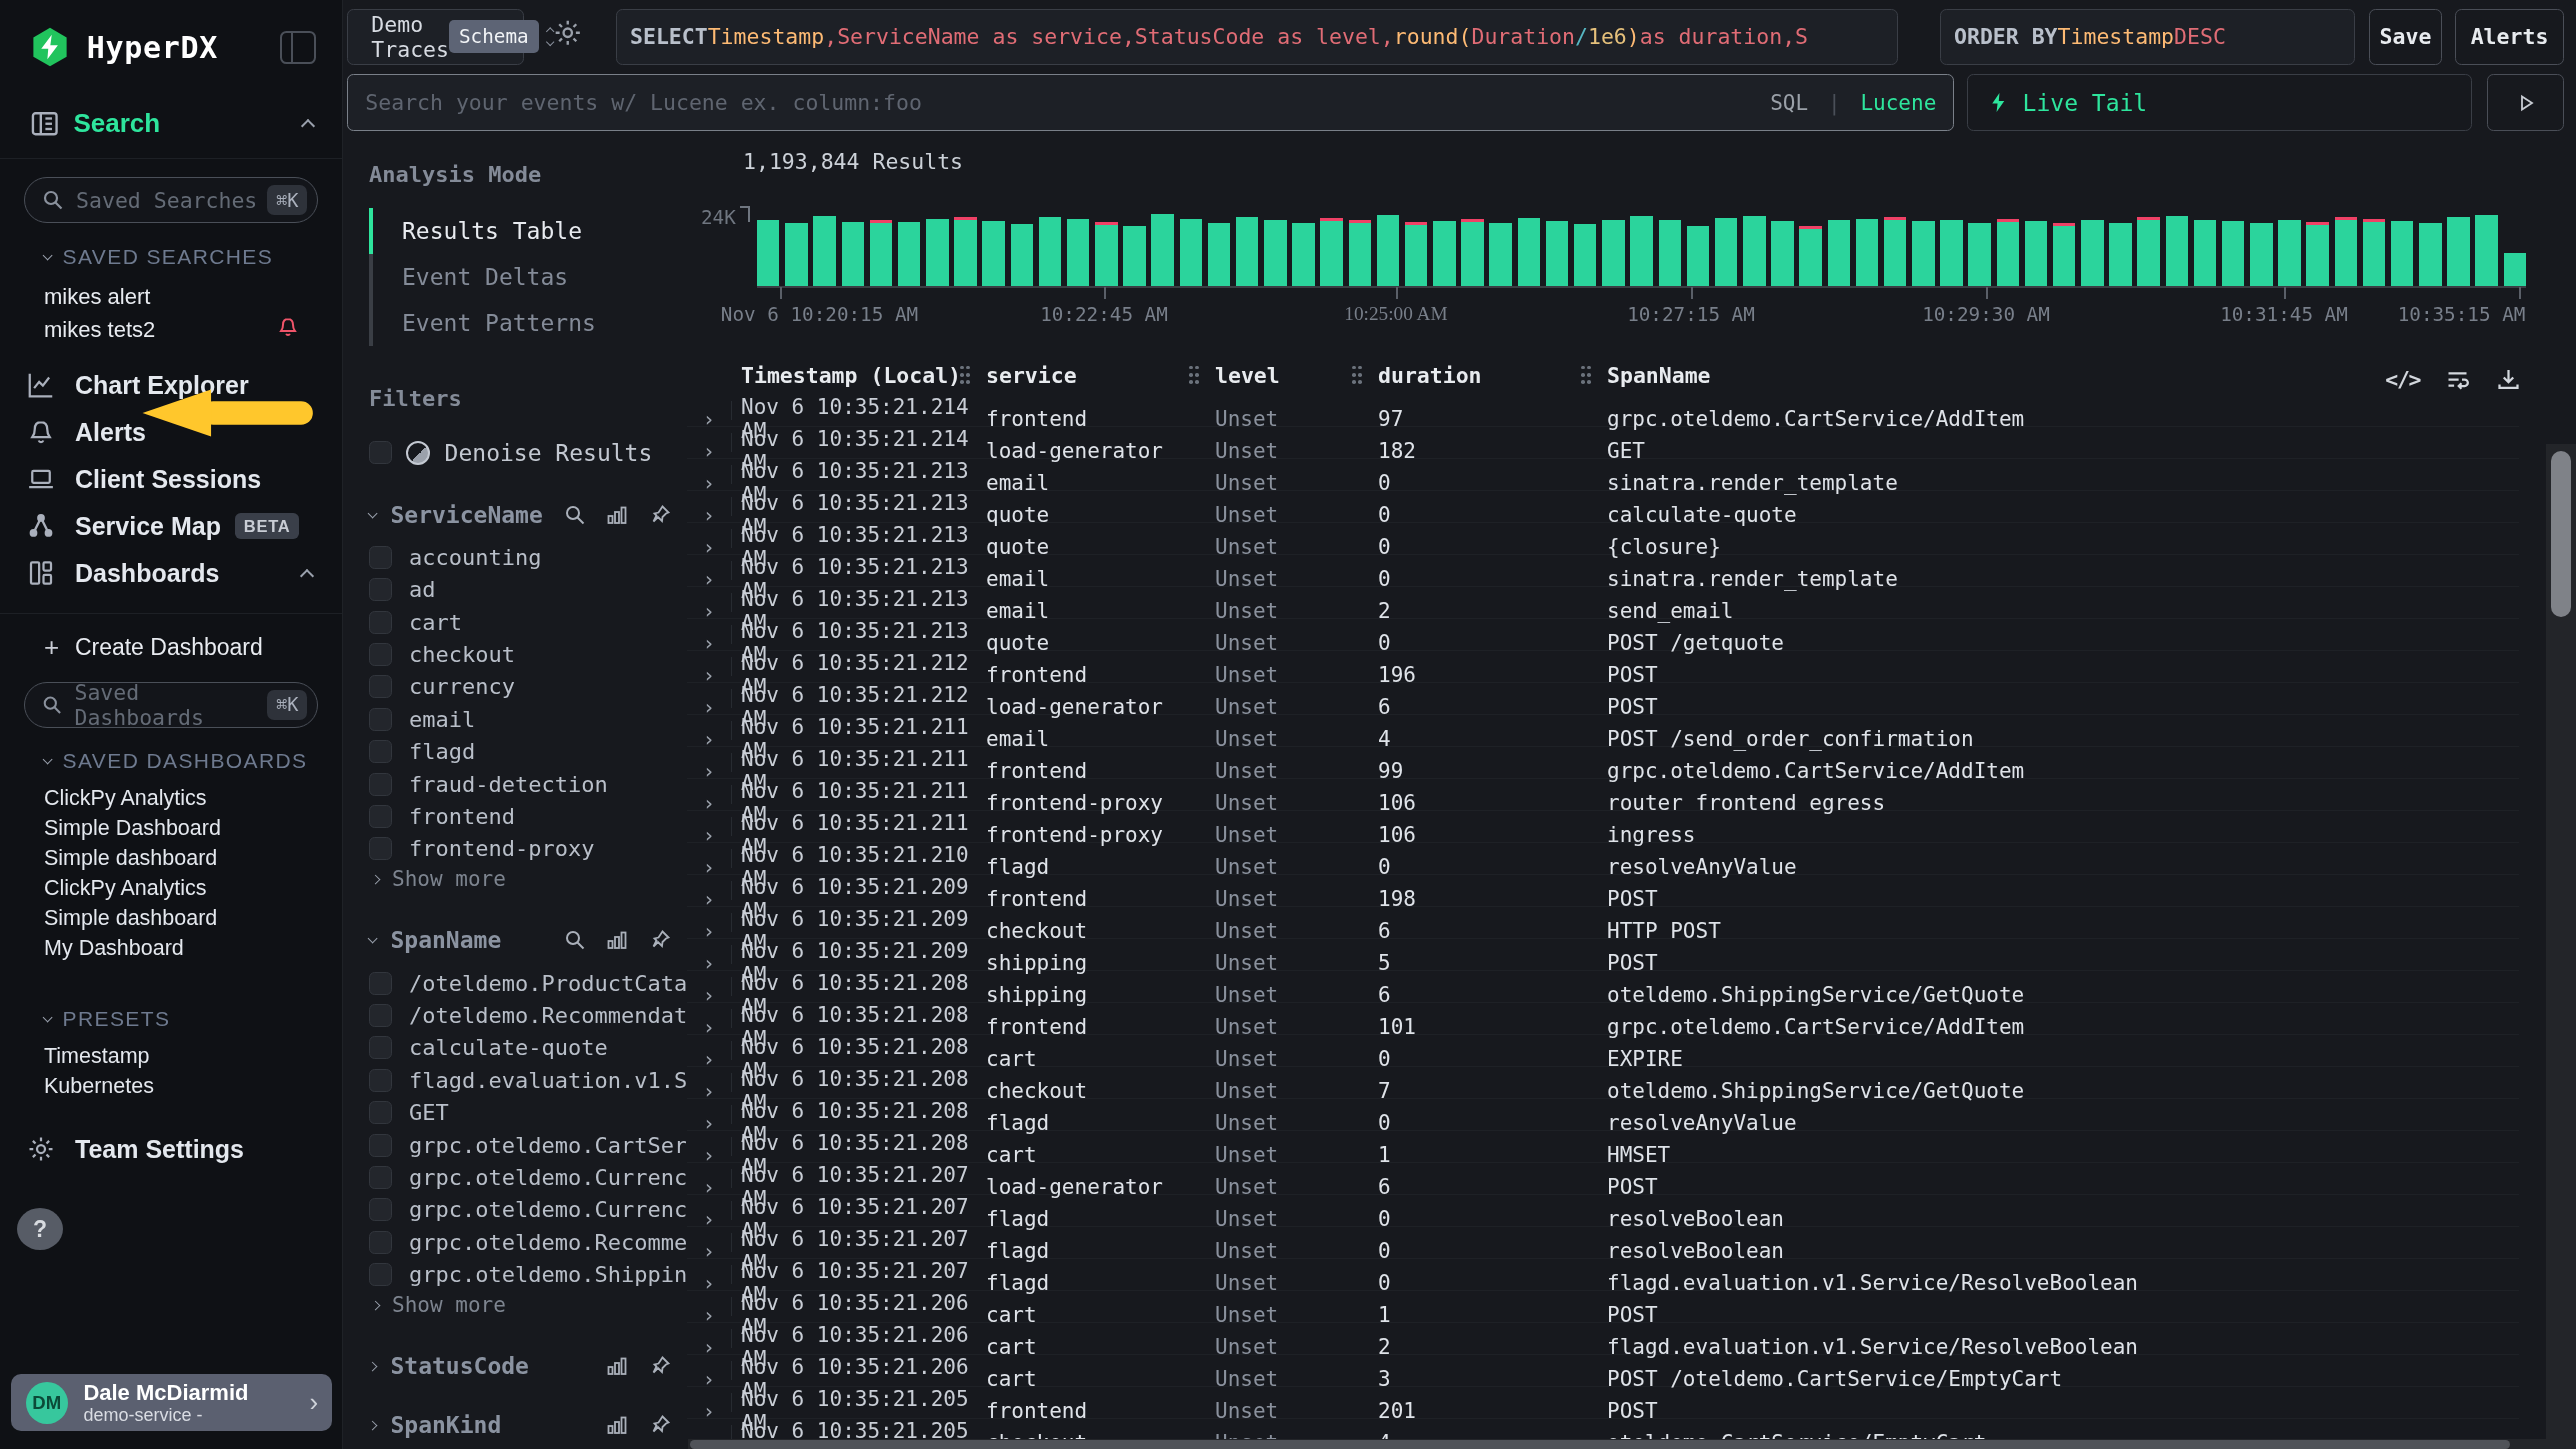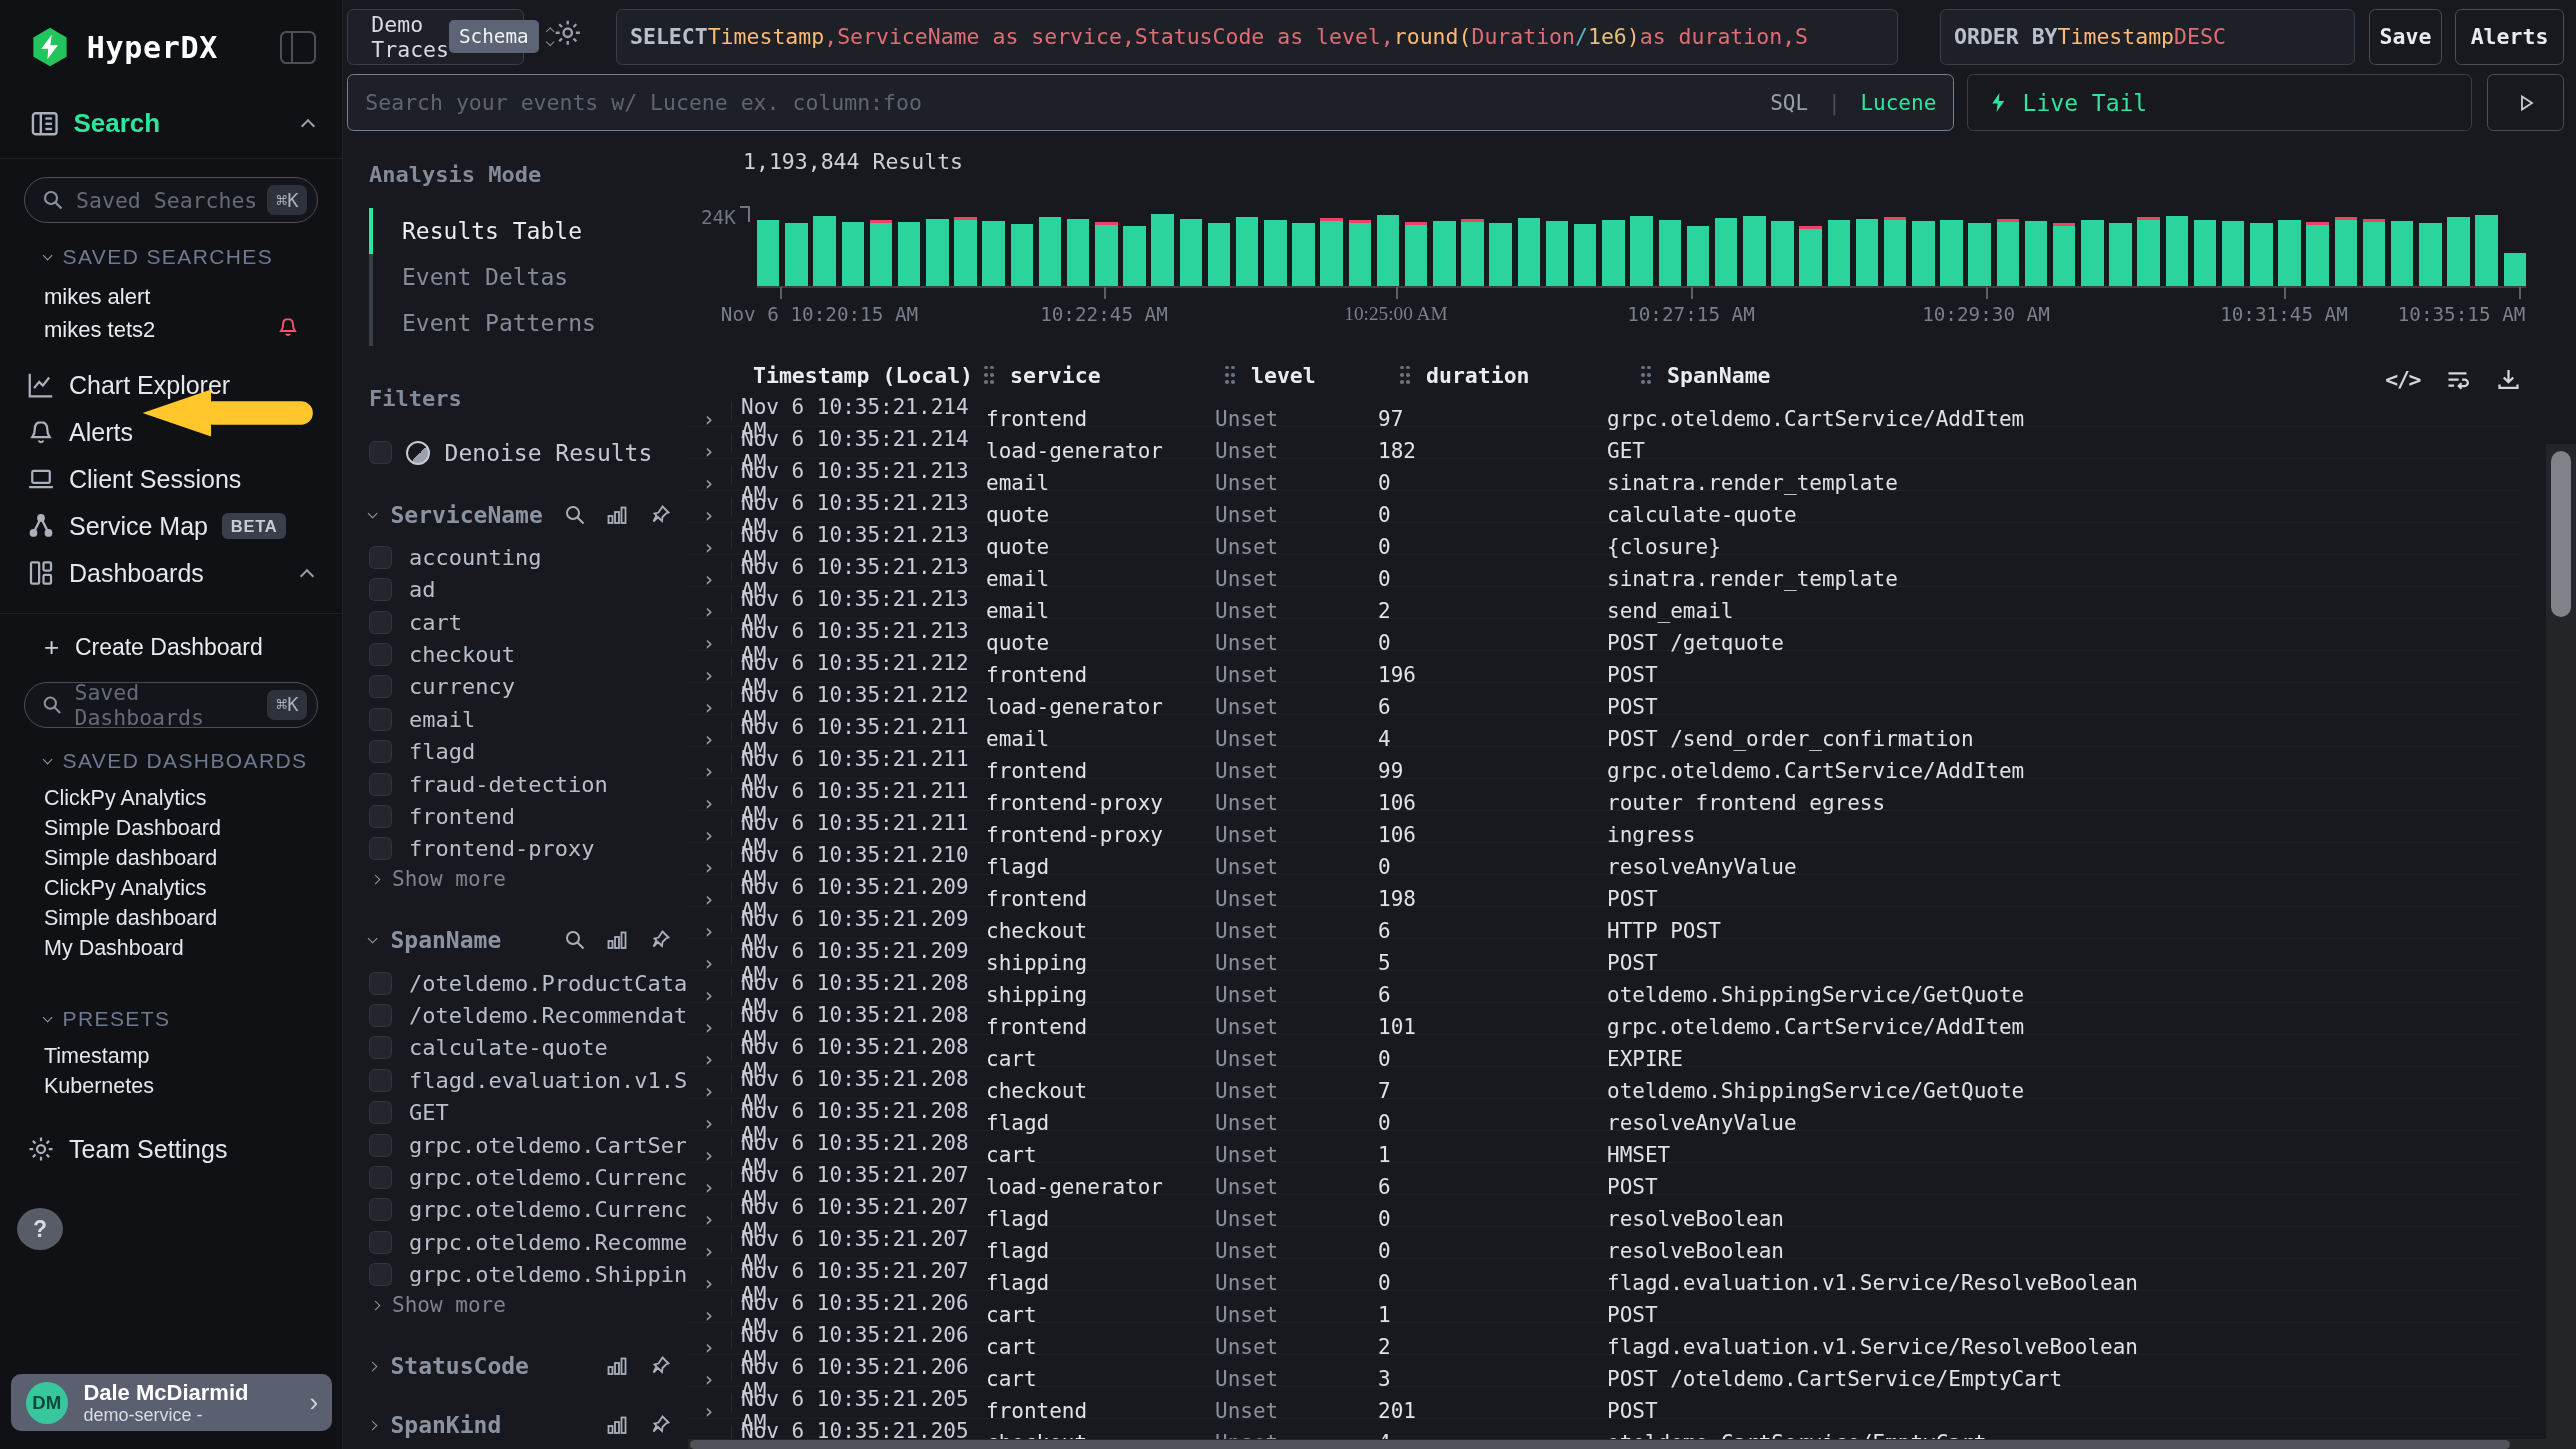--- a/index.html
+++ b/index.html
@@ -35,21 +35,21 @@
   .kbd { margin-left:auto; background:#2e323a; color:#aab0bc; border-radius:7.2px;
     font-family:"DejaVu Sans Mono", monospace; font-size:18.6px; padding:4.3px 8.6px; }
   .subhead { display:flex; align-items:center; gap:11.4px; color:#6e7a8f; font-size:21px;
     letter-spacing:1.4px; margin:21.5px 0 0 44px; }
   .saved-list { margin:11.4px 0 0 44px; }
   .saved-item { display:flex; align-items:center; height:33px; font-size:22px; color:#e8ebf0; }
   .saved-item .bell-red { margin-left:auto; margin-right:42px; color:#f0556a; }
   .nav { margin-top:15.7px; }
   .nav-item { display:flex; align-items:center; height:47px; padding:0 26px; font-size:25px; color:#e4e8ee; }
   .nav-icon { width:33px; color:#aab0bc; display:flex; }
-  .nav-label { margin-left:10px; }
+  .nav-label { margin-left:16px;font-weight:bold; }
   .beta { margin-left:14.3px; background:#3a3f49; color:#c9cdd5; font-size:16.5px; font-weight:bold;
     border-radius:5.7px; padding:3.6px 8.6px; letter-spacing:0.7px; }
   .nav-item .chev.up { margin-right:4.3px; }
   .create-dash { display:flex; align-items:center; margin:18.6px 0 0 44px; font-size:23px; color:#e8ebf0; }
   .plus { font-size:26px; color:#c9cdd5; margin-right:15.7px; }
   .mini-list { margin:10px 0 0 44px; }
   .mini-item { height:30px; display:flex; align-items:center; font-size:21.5px; color:#e4e8ee; }
   .team-row { display:flex; align-items:center; margin:33px 0 0 26px; font-size:25px; color:#e4e8ee; }
   .help-fab { position:absolute; left:17px; top:1208px; width:46px; height:42px; border-radius:50%;
     background:#575c66; color:#d8dbe0; font-size:23px; font-weight:bold; display:flex;
@@ -135,21 +135,21 @@
   .bar { flex:1; background:#2bd49c; }
   .bar.err { border-top:3.6px solid #ef4166; }
   .xaxis { position:absolute; left:70px; top:147px; width:1769px; height:31.5px; }
   .xtick { position:absolute; top:13px; transform:translateX(-50%); font-size:19.3px;
     color:#787f8a; white-space:nowrap; }
   .xtickmark { position:absolute; top:-2.9px; width:2.1px; height:11.4px; background:#5a5f68; }
   .tbl-toolbar { position:absolute; right:54px; top:223px; display:flex; gap:24px;
     color:#d3d7dd; align-items:center; }
   .code-ico { font-size:21.5px; font-weight:bold; letter-spacing:-1.4px; }
   .thead { position:absolute; left:0; top:220px; width:1832px; display:grid;
-    grid-template-columns:54px 245px 229px 163px 229px 1fr; font-weight:bold; font-size:21.5px; color:#e8ebef;gap:12px; }
+    grid-template-columns:54px 245px 229px 163px 229px 1fr; font-weight:bold; font-size:21.5px; color:#e8ebef; }
   .th { position:relative; }
   .th .handle { position:absolute; left:-26px; top:2.9px; width:10px; height:18.6px; }
   .handle i { position:absolute; width:3.6px; height:3.6px; border-radius:50%; background:#6b727c; }
   .handle i:nth-child(1){left:0;top:0} .handle i:nth-child(2){left:6.4px;top:0}
   .handle i:nth-child(3){left:0;top:7.2px} .handle i:nth-child(4){left:6.4px;top:7.2px}
   .handle i:nth-child(5){left:0;top:14.3px} .handle i:nth-child(6){left:6.4px;top:14.3px}
   .tbody { position:absolute; left:0; top:252px; width:1832px; bottom:11.4px; overflow:hidden; }
   .tr { display:grid; grid-template-columns:54px 245px 229px 163px 229px 1fr; height:32px;
     align-items:center; border-bottom:1.1px solid #1e2126; font-size:21px; position:relative; }
   .tr .exp { padding-left:15.7px; color:#9aa1ab; font-size:20px; }

